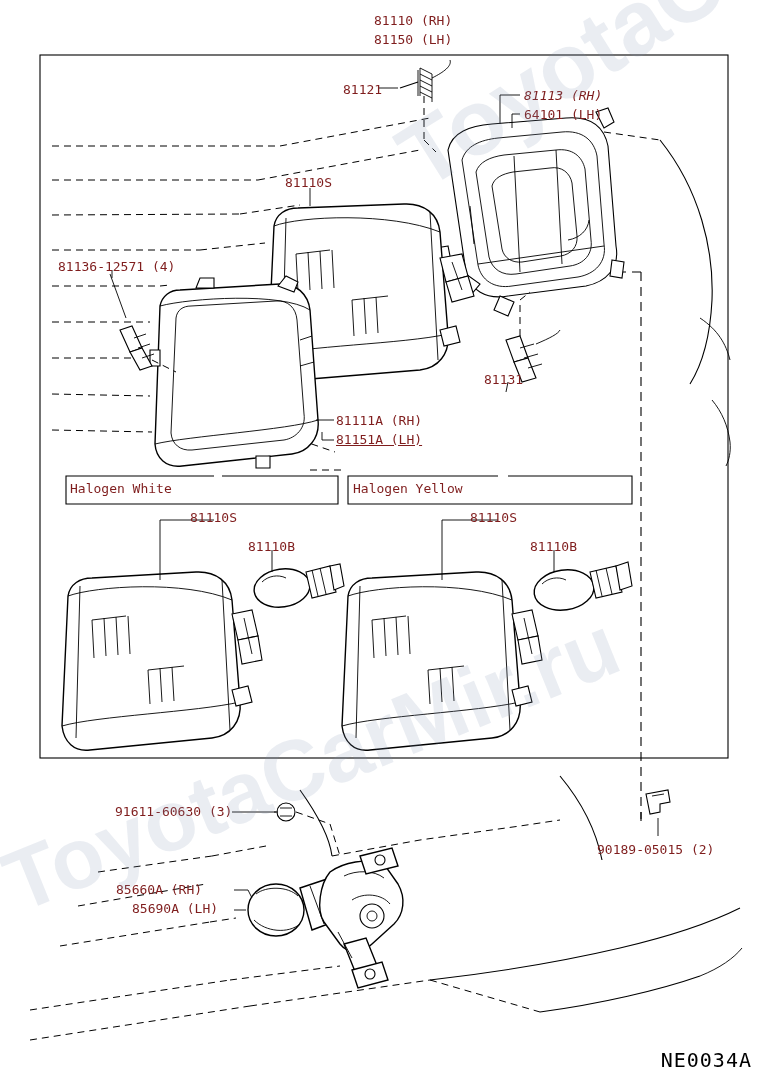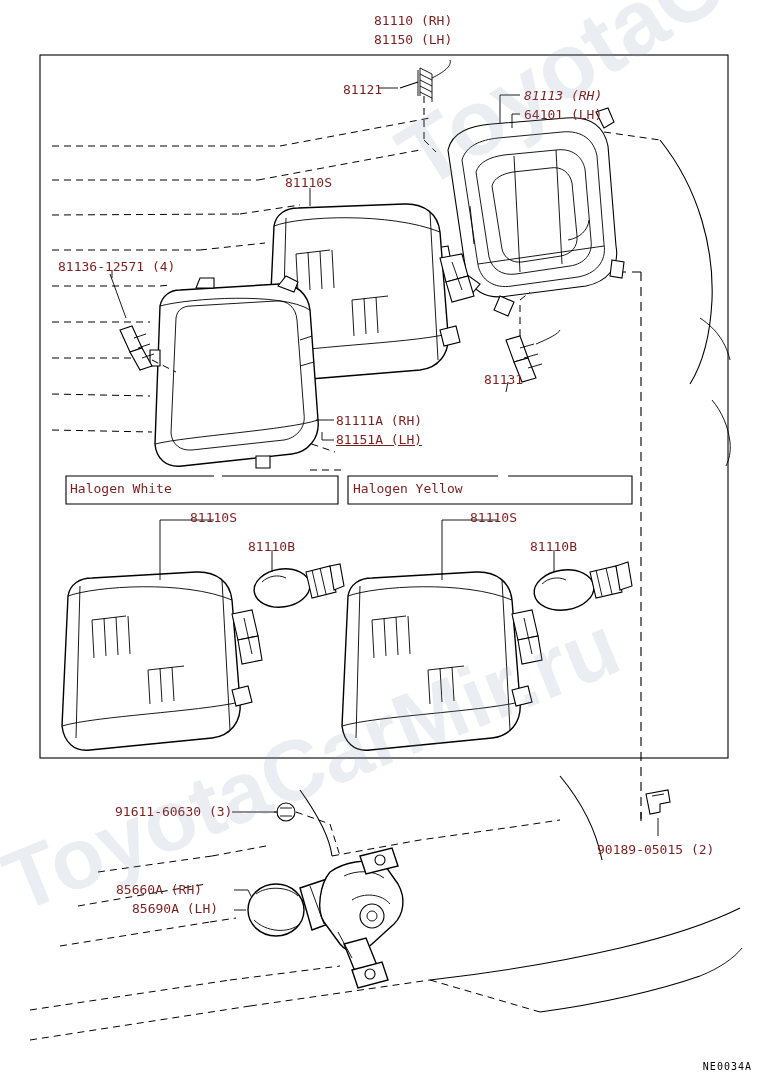--- a/index.html
+++ b/index.html
@@ -56,21 +56,21 @@
     top: 120px;
     font-size: 92px;
     transform: rotate(-32deg);
     transform-origin: left top;
   }
   .code {
     position: absolute;
     right: 16px;
     bottom: 12px;
     font-family: "DejaVu Sans Mono", monospace;
-    font-size: 10px;
+    font-size: 20px;
     letter-spacing: 1px;
   }
   svg { display: block; }
   .ln { fill: none; stroke: #000; stroke-width: 1.1; }
   .thin { fill: none; stroke: #000; stroke-width: 0.9; }
   .dash { fill: none; stroke: #000; stroke-width: 1.1; stroke-dasharray: 9 6; }
   .dash2 { fill: none; stroke: #000; stroke-width: 1.0; stroke-dasharray: 7 5; }
   .wht { fill: #ffffff; stroke: #000; stroke-width: 1.1; }
   .wht2 { fill: #ffffff; stroke: #000; stroke-width: 1.4; }
 </style>

